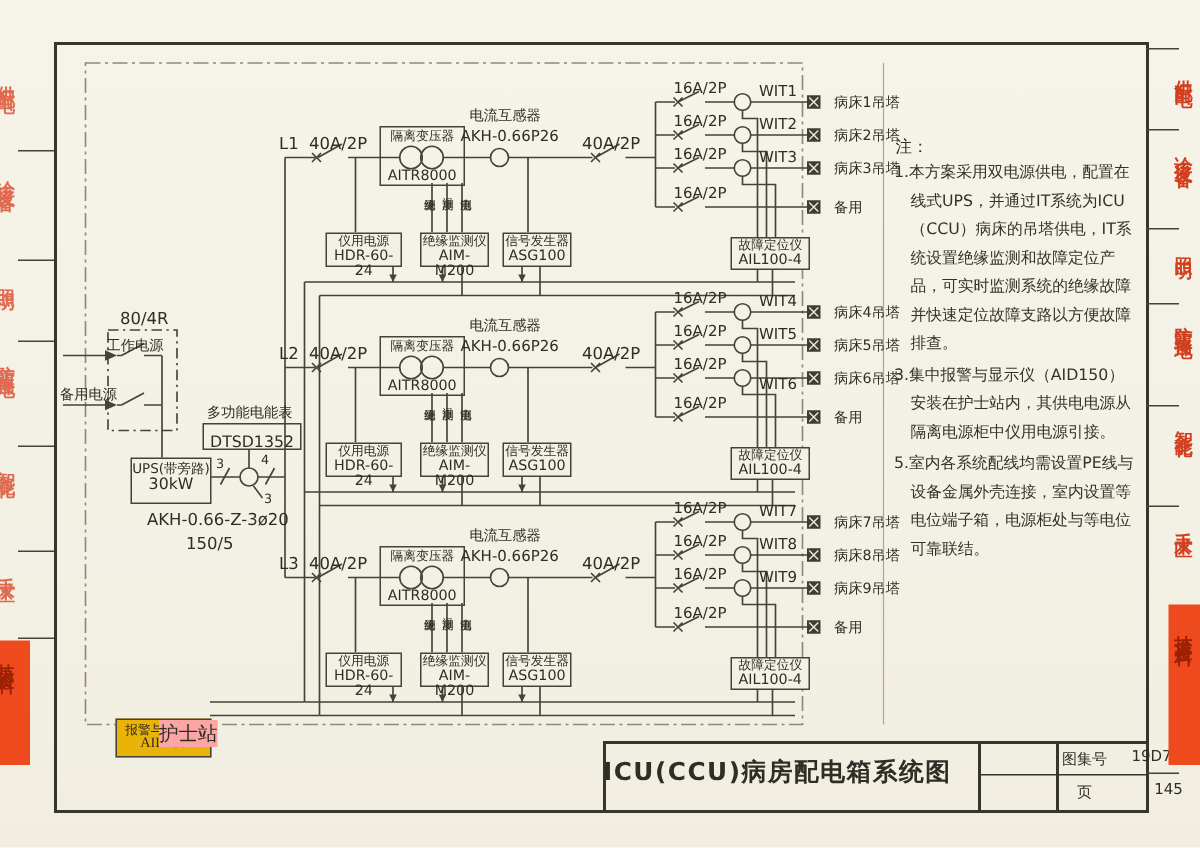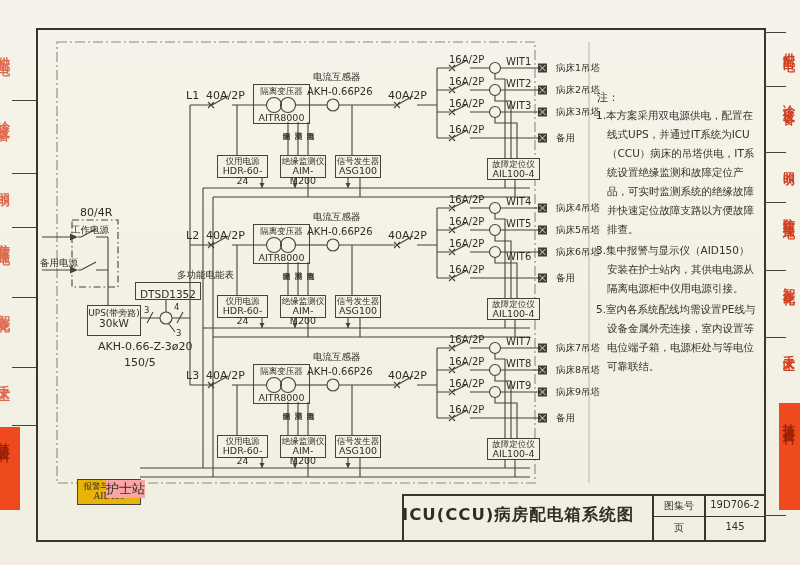--- a/index.html
+++ b/index.html
@@ -14,21 +14,21 @@
   .tap{position:absolute;font-size:7.5px;line-height:8px;color:#34322c;writing-mode:vertical-rl;text-orientation:upright;}
   .glayer{position:absolute;left:0;top:0;width:800px;height:565px;pointer-events:none;}
   .frame{position:absolute;left:36px;top:28px;width:726px;height:510px;border:2px solid #37352c;}
   .notes{position:absolute;left:596px;top:106px;width:163px;font-size:10.5px;line-height:19px;color:#33312a;}
   .note-item{padding-left:11px;text-indent:-11px;margin-bottom:2px;}
   .tab{position:absolute;color:#d04020;font-weight:bold;font-size:12px;line-height:13px;
        writing-mode:vertical-rl;text-orientation:upright;letter-spacing:3px;white-space:nowrap;}
   .sep{position:absolute;height:1px;background:#45423a;}
   .redblock{position:absolute;background:#ee4a1e;}
   .tb-line{position:absolute;background:#37352c;}
-  .cellt{position:absolute;font-size:10px;text-align:center;color:#2f2d26;}
+  .cellt{position:absolute;font-size:10px;text-align:center;color:#2f2d26;padding-left:44px;}
 </style>
 </head>
 <body>
 
 <svg class="abs" style="left:0;top:0;" width="800" height="565" viewBox="0 0 800 565" stroke="#45423a" stroke-width="1.1" fill="none">
   <defs>
     <g id="gw">
 
       <path d="M190 105 H210 M208 102 L214 108 M214 102 L208 108 M212 105 L228 96 M232 105 H266"></path>
       <circle cx="274" cy="105" r="7.5"></circle>
@@ -144,21 +144,21 @@
   <div class="tab" style="left:-3px;top:375px;color:#e06a50;">手术区</div>
   <div class="redblock" style="left:0;top:427px;width:20px;height:83px;">
     <div class="tab" style="left:-3px;top:6px;color:#9c2105;font-size:11px;">技术资料</div>
   </div>
 </div>
 
 <div>
   <div class="lbl" style="left:80px;top:206px;font-size:11px;">80/4R</div>
   <div class="lbl" style="left:40px;top:224px;font-size:9.5px;margin-left:31px;">工作电源</div>
   <div class="lbl" style="left:40px;top:257px;font-size:9.5px;">备用电源</div>
-  <div class="lbl" style="left:138px;top:269px;font-size:9.5px;margin-left:39px;">多功能电能表</div>
+  <div class="lbl" style="left:138px;top:269px;font-size:9.5px;">多功能电能表</div>
   <div class="box" style="left:135px;top:282px;width:64px;height:16px;">
     <span class="lbl" style="position:static;font-size:10.5px;line-height:16px;">DTSD1352</span>
   </div>
   <div class="box" style="left:87px;top:305px;width:52px;height:27px;padding-top:2px;">
     <span class="r1" style="font-size:9px;">UPS(带旁路)</span>
     <span class="r2" style="font-size:10.5px;">30kW</span>
   </div>
   <div class="lbl" style="left:98px;top:340px;font-size:11px;">AKH-0.66-Z-3ø20</div>
   <div class="lbl" style="left:124px;top:356px;font-size:11px;">150/5</div>
   <div class="lbl" style="left:144px;top:305px;font-size:8.5px;">3</div>

